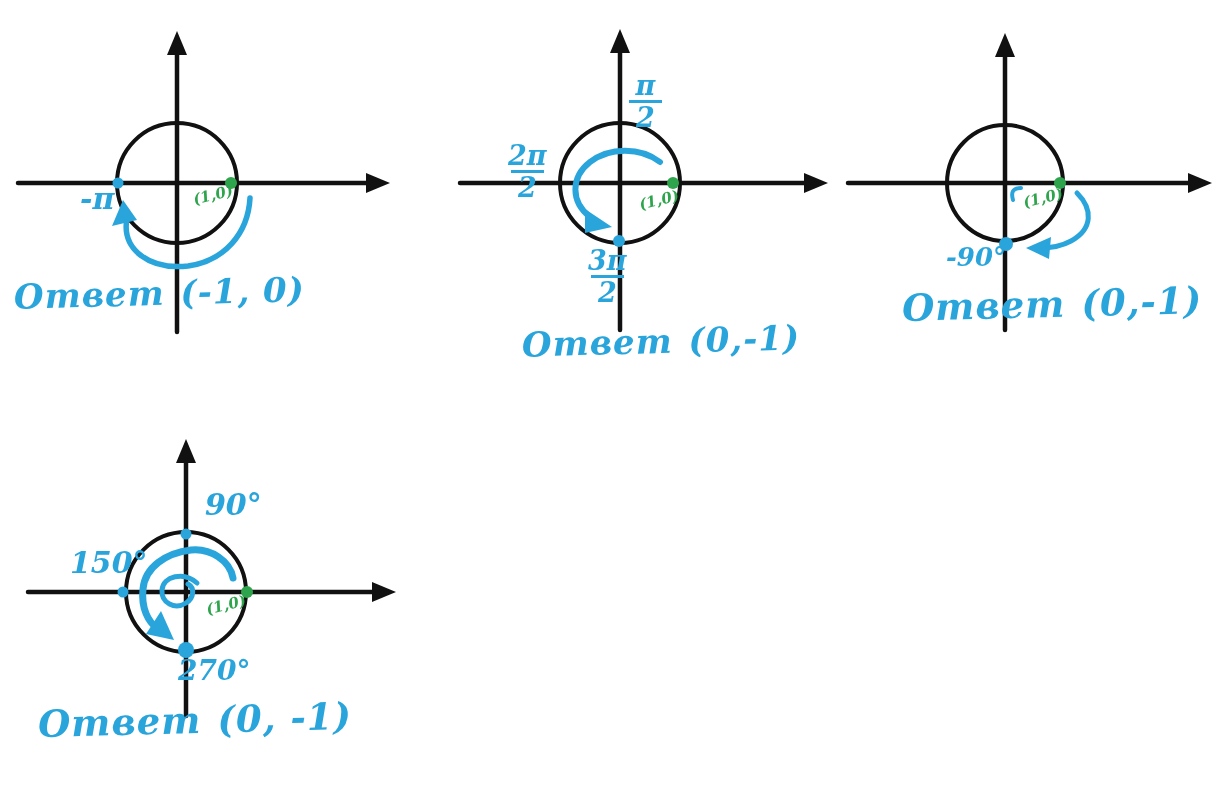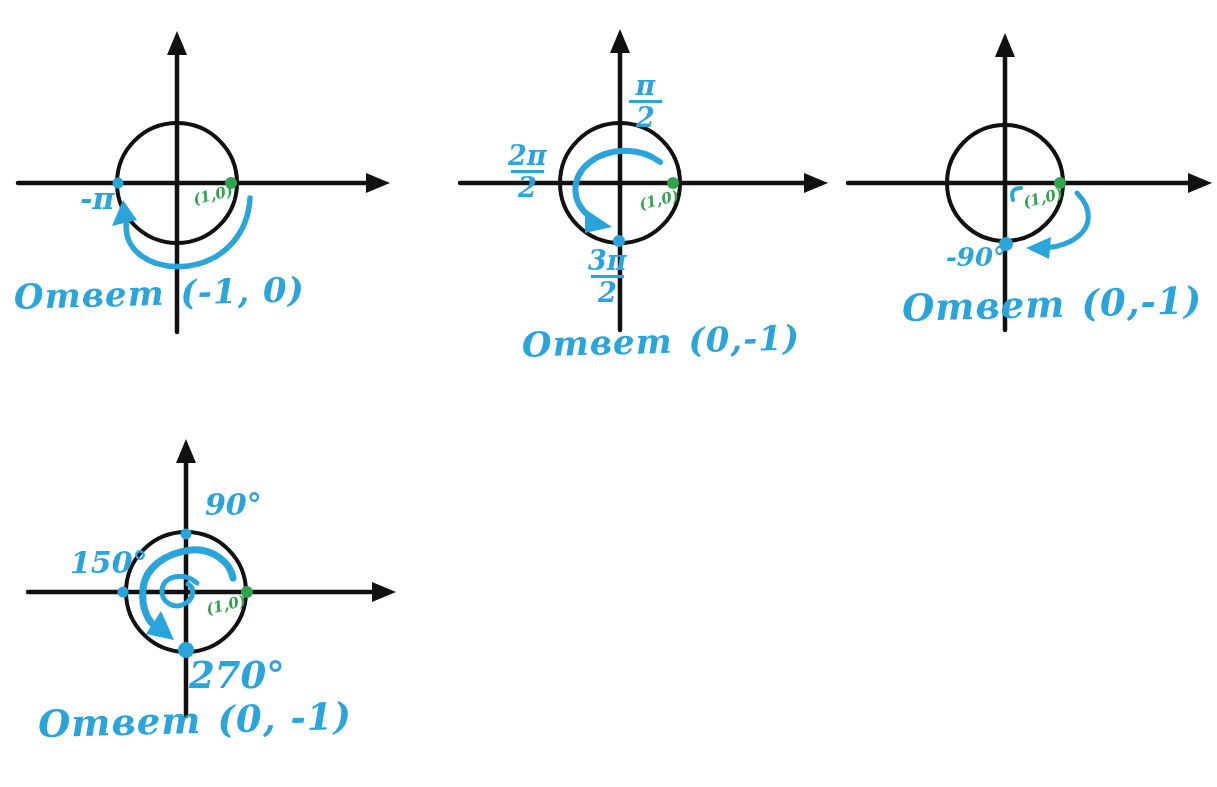--- a/index.html
+++ b/index.html
@@ -153,19 +153,19 @@
   </div>
 
   <div class="label" style="left:946px; top:244px; font-size:26px;">-90°</div>
   <div class="point-label" style="left:1023px; top:191px;">(1,0)</div>
   <div class="answer" style="left:902px; top:286px; font-size:37px;">
     <span>Ответ</span><span class="val">(0,-1)</span>
   </div>
 
   <div class="label" style="left:198px; top:490px; font-size:30px;margin-left:7px;">90°</div>
   <div class="label" style="left:70px; top:548px; font-size:30px;">150°</div>
-  <div class="label" style="left:189px; top:657px; font-size:37px;">270°</div>
+  <div class="label" style="left:178px; top:657px; font-size:28px;">270°</div>
   <div class="point-label" style="left:206px; top:598px;">(1,0)</div>
   <div class="answer" style="left:38px; top:702px; font-size:37px;">
     <span>Ответ</span><span class="val">(0, -1)</span>
   </div>
 
 </div>
 
 </body></html>

